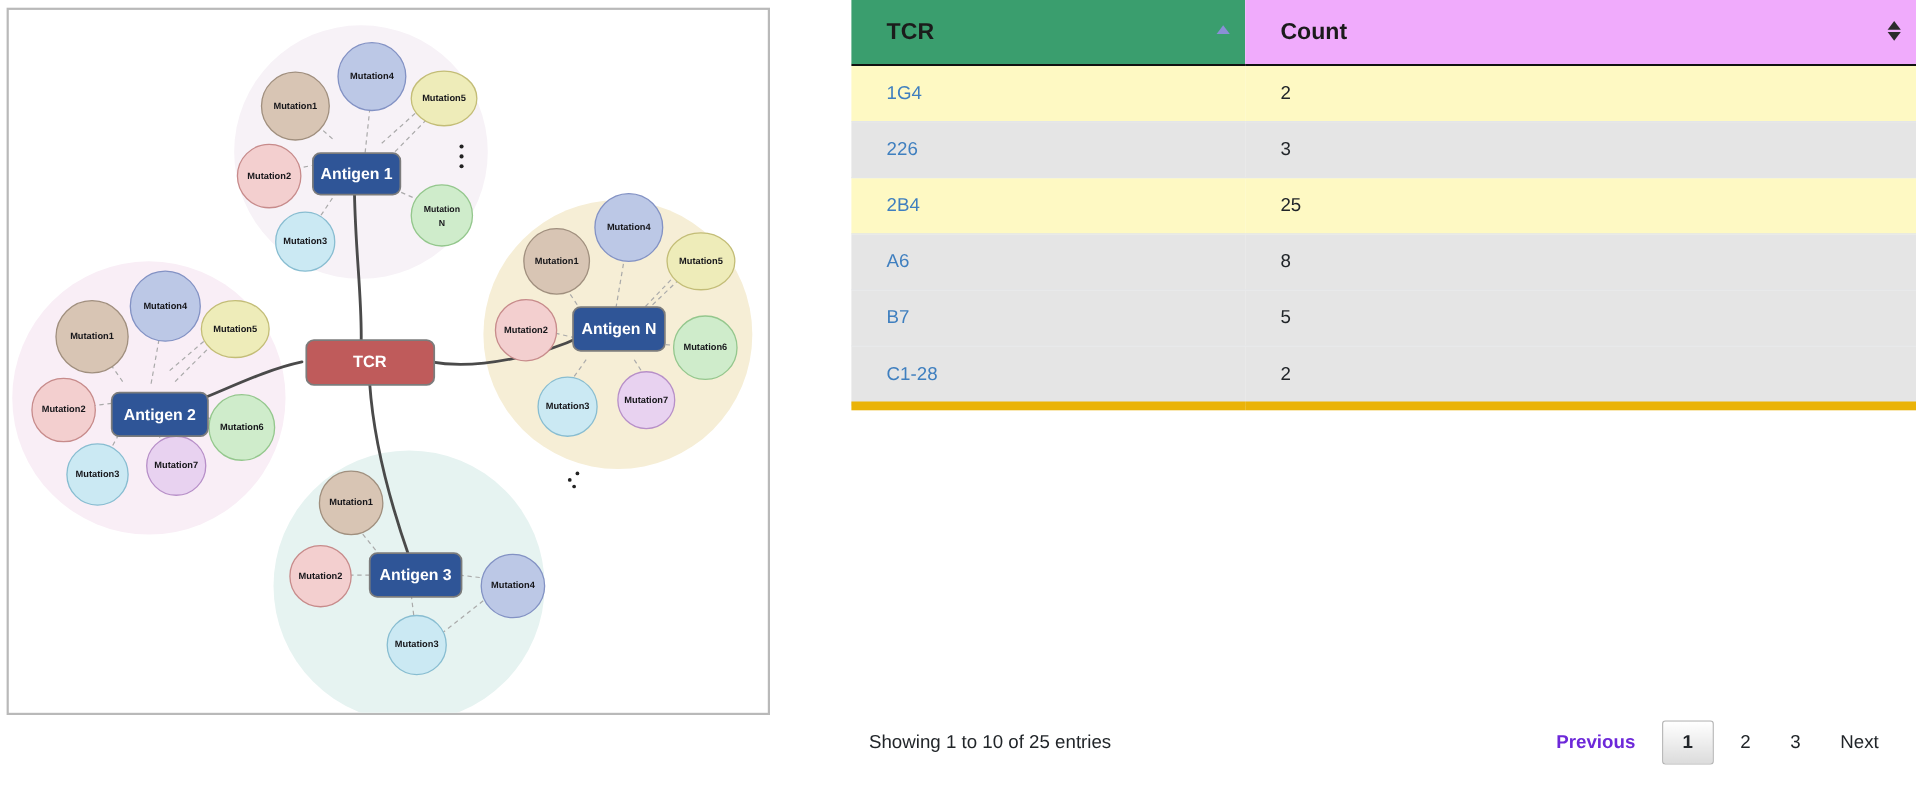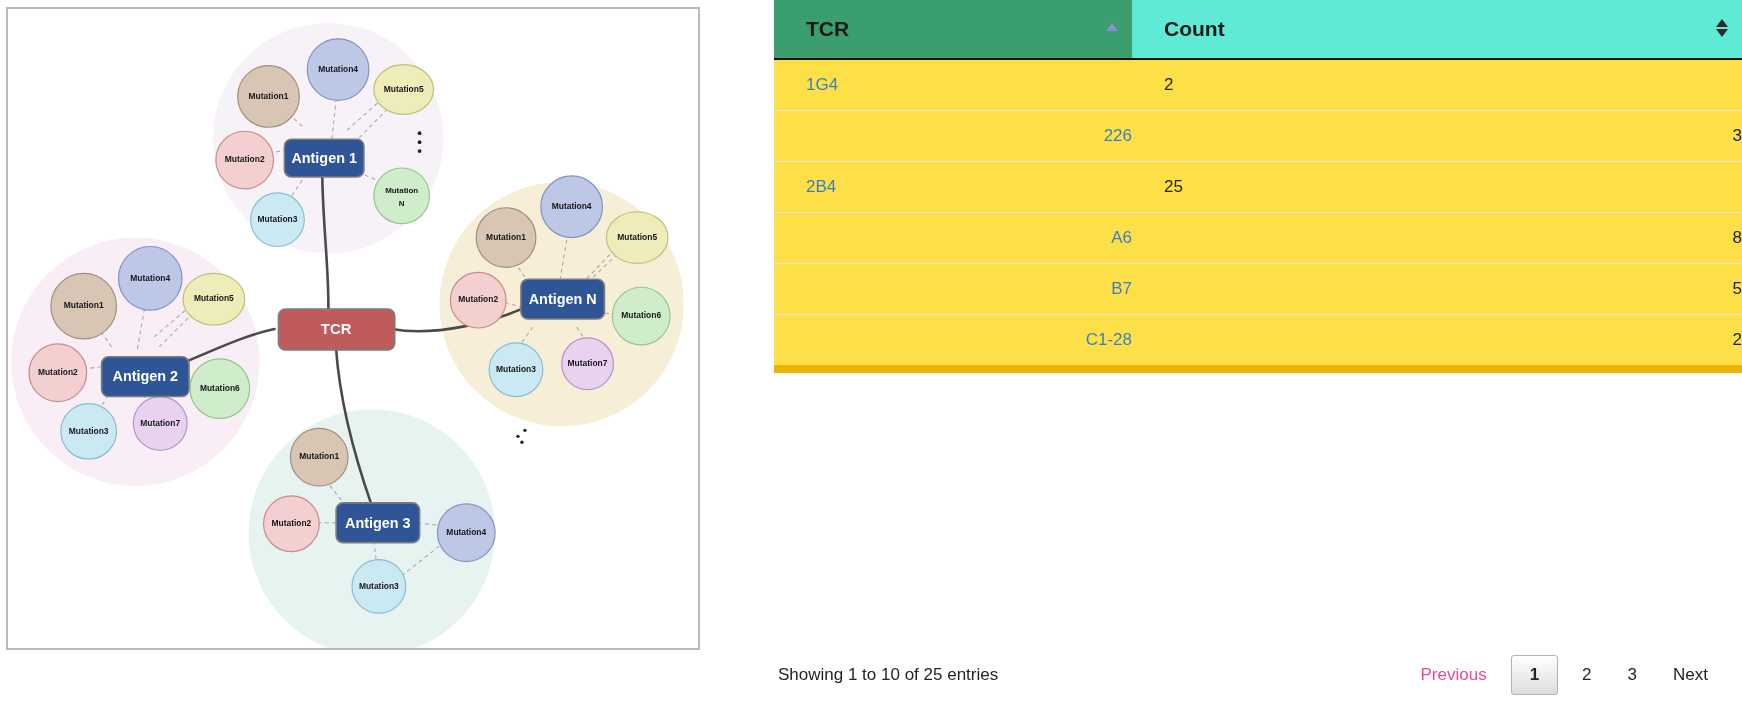--- a/index.html
+++ b/index.html
@@ -35,21 +35,21 @@
     position:absolute;left:774px;top:0px;width:968px;height:725px;
     box-sizing:border-box;
   }
   table.dt{border-collapse:collapse;width:100%;table-layout:fixed;}
   table.dt th{
     text-align:left;font-size:21px;font-weight:700;color:#1b1b1b;
     padding:17px 0 17px 32px;border-bottom:2px solid #111;
     position:relative;box-sizing:border-box;
   }
   th.sorted{background:#3a9e6e;color:#171717;}
-  th.plain{background:#5eead4;}
+  th.plain{background:#f0abfc;}
   th.col-tcr{width:358px;}
   th.col-count{width:auto;}
   .sort-asc,.sort-both{
     position:absolute;right:14px;top:50%;transform:translateY(-50%);
     width:12px;height:20px;display:block;
   }
   .sort-asc i{
     position:absolute;left:0;top:4px;width:0;height:0;
     border-left:6px solid transparent;border-right:6px solid transparent;
     border-bottom:8px solid #8a8fd6;
@@ -61,38 +61,38 @@
   }
   .sort-both i.dn{
     position:absolute;left:0;top:10px;width:0;height:0;
     border-left:6px solid transparent;border-right:6px solid transparent;
     border-top:8px solid #2b2b2b;
   }
   table.dt td{
     font-size:17px;padding:15px 0 15px 32px;color:#212529;
     border-bottom:1px solid #e4e6e8;box-sizing:border-box;
   }
-  tr.odd td{background:#fde047;}
-  tr.even td{background:#fde047;text-align:right;}
+  tr.odd td{background:#fef9c3;}
+  tr.even td{background:#e5e5e5;}
   tr.last td{border-bottom:8px solid #eab308;}
   td.tcr a{color:#3f7fbf;text-decoration:none;cursor:pointer;}
 
   #table-footer{
     position:absolute;left:0;right:0;top:645px;height:60px;
     display:flex;align-items:center;
   }
   #showing-info{
-    position:absolute;left:4px;font-size:17px;color:#212529;padding-left:0px;
+    position:absolute;left:16px;font-size:17px;color:#212529;padding-left:0px;
   }
   #pagination{position:absolute;right:16px;display:flex;align-items:center;}
   .pg{
     font-size:17px;color:#212529;margin:0 8px;padding:4px 10px;cursor:pointer;
     user-select:none;
   }
-  .pg.disabled{color:#ec4899;cursor:default;}
+  .pg.disabled{color:#6d28d9;cursor:default;font-weight:bold;}
   .pg.current{
     font-weight:700;border:1px solid #b3b3b3;border-radius:3px;
     background:linear-gradient(to bottom,#ffffff 0%,#dcdcdc 100%);
     padding:9px 18px;margin:0 6px;
   }
 </style>
 </head>
 <body>
 
 <div id="diagram-panel">

